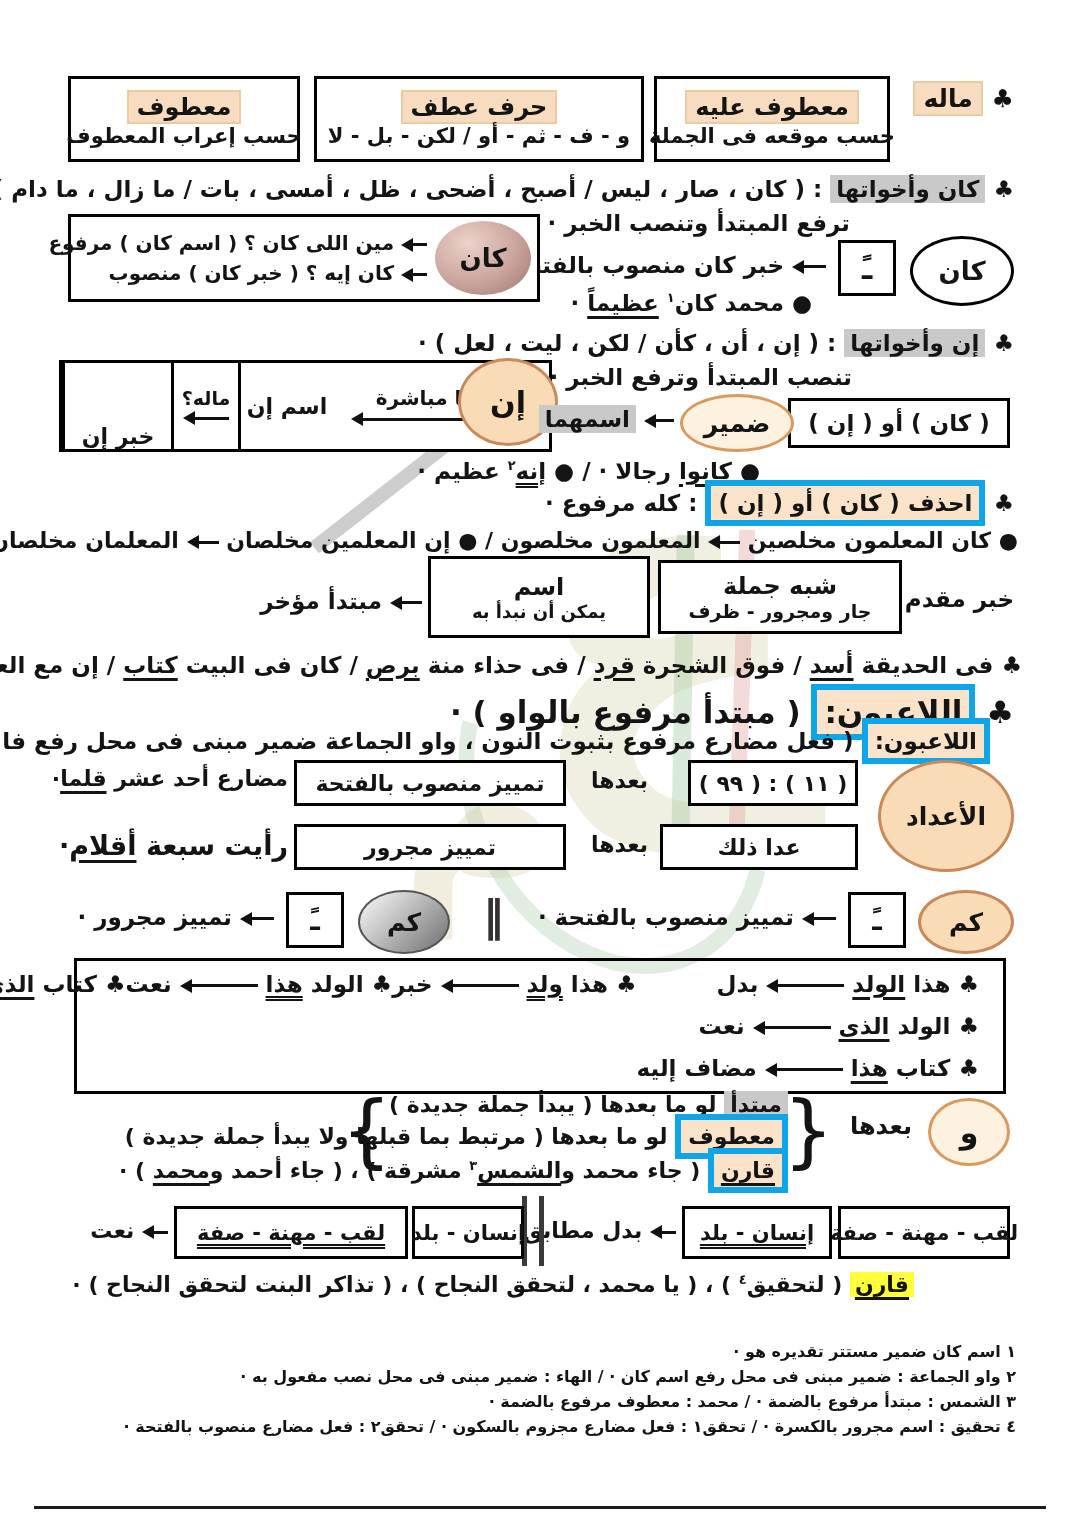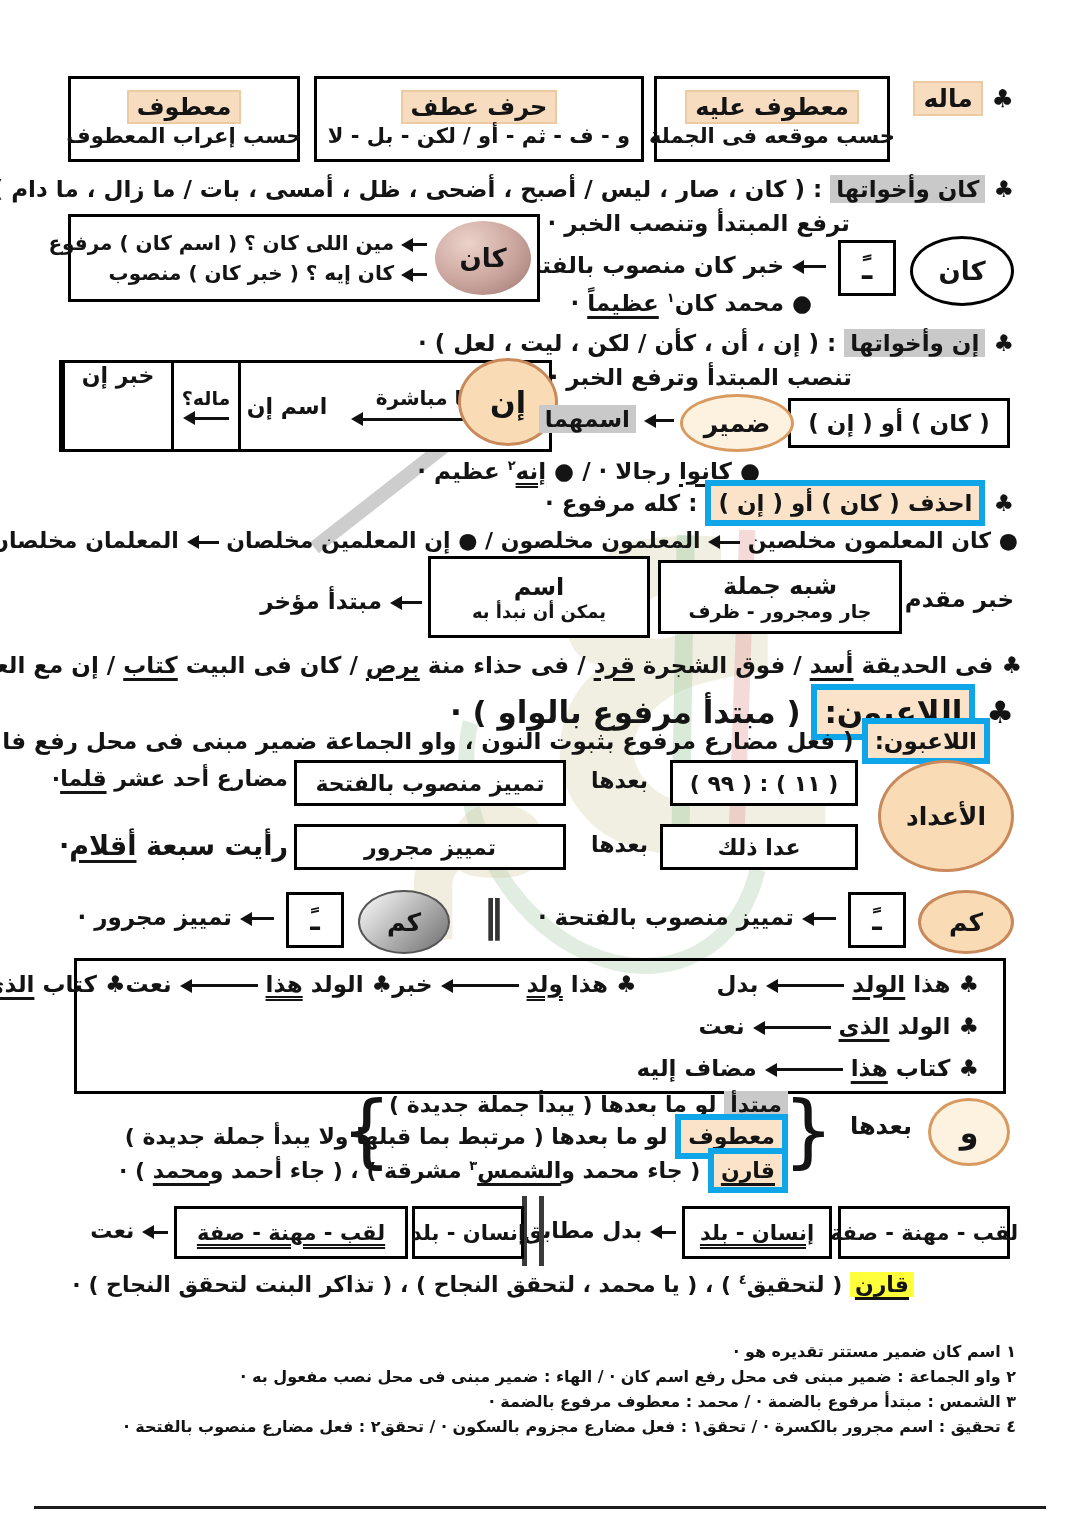--- a/index.html
+++ b/index.html
@@ -130,21 +130,21 @@
     <div class="cellsep" style="width:92px;display:flex;align-items:center;justify-content:center;font-size:22px;">
       <span>اسم إن</span>
     </div>
     <div class="cellsep" style="width:64px;display:flex;flex-direction:column;align-items:center;justify-content:center;gap:2px;">
       <span style="font-size:19px;">ماله؟</span>
       <span class="arr">
           <i class="hl"></i>
           <i class="sh" style="width:34px;"></i>
         </span>
     </div>
-    <div class="cellsep" style="width:106px;display:flex;align-items:flex-start;justify-content:center;font-size:22px;">
+    <div class="cellsep" style="width:106px;display:flex;align-items:flex-end;justify-content:center;font-size:22px;">
       <span>خبر إن</span>
     </div>
   </div>
   <div class="oval ov-orange abs" style="top:358px;right:522px;width:100px;height:88px;font-size:30px;">
     <span>إن</span>
   </div>
 
   <div class="bx abs" style="top:398px;right:70px;width:222px;height:50px;font-size:23px;">
     <span>( كان ) أو ( إن )</span>
   </div>
@@ -240,21 +240,21 @@
     <span>( مبتدأ مرفوع بالواو ) ·</span>
   </div>
   <div class="abs" style="top:728px;right:90px;font-size:23px;">
     <span class="hl-ob">اللاعبون:</span>
     <span>( فعل مضارع مرفوع بثبوت النون ، واو الجماعة ضمير مبنى فى محل رفع فاعل ) ·</span>
   </div>
 
   <div class="oval ov-orange abs" style="top:760px;right:66px;width:136px;height:112px;font-size:25px;">
     <span>الأعداد</span>
   </div>
-  <div class="bx abs" style="top:760px;right:222px;width:188px;height:46px;font-size:22px;">
+  <div class="bx abs" style="top:760px;right:222px;width:170px;height:46px;font-size:22px;">
     <span>( ١١ ) : ( ٩٩ )</span>
   </div>
   <div class="abs" style="top:768px;right:432px;font-size:22px;">بعدها</div>
   <div class="bx abs" style="top:760px;right:514px;width:272px;height:46px;font-size:22px;">
     <span>تمييز منصوب بالفتحة</span>
   </div>
   <div class="abs" style="top:766px;right:792px;font-size:22px;">
     <span>مضارع أحد عشر</span>
     <span class="u">قلما</span><span>·</span>
   </div>

